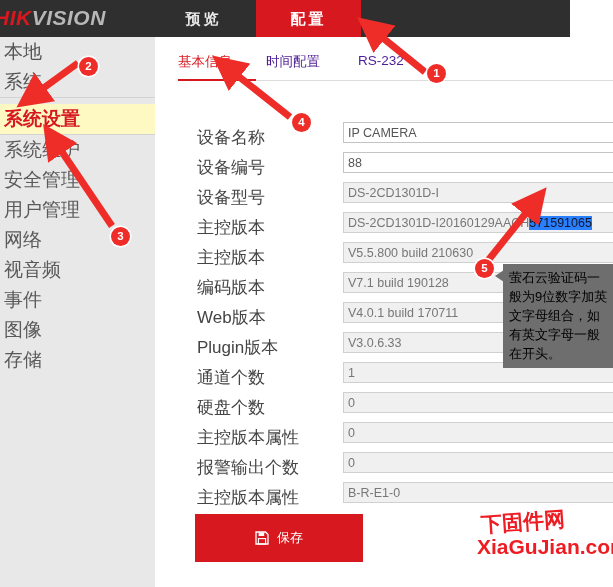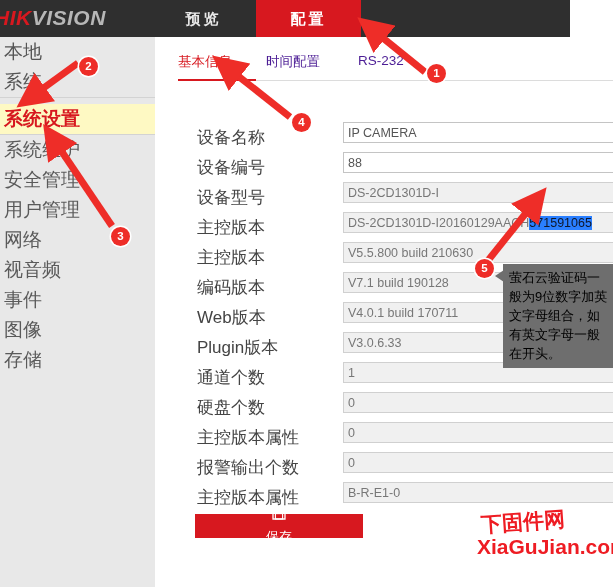--- a/index.html
+++ b/index.html
@@ -42,24 +42,24 @@
   .row{position:relative;height:30px;}
   .lbl{position:absolute;left:42px;top:4px;font-size:17px;color:#444;white-space:nowrap;}
   .inp{position:absolute;left:188px;top:0px;width:300px;height:21px;
        border:1px solid #c4c4c4;background:#fff;box-sizing:border-box;
        font-size:12.5px;color:#555;padding:2px 0 0 4px;line-height:16px;
        font-family:"Liberation Sans","DejaVu Sans",sans-serif;white-space:nowrap;overflow:hidden;}
   .inp.ro{background:#f0f0f0;border-color:#d0d0d0;color:#777;}
   .hl{background:#2a7fff;color:#0f172a;margin-top:48px;}
 
   
-  .savebtn{position:absolute;left:40px;top:477px;width:168px;height:24px;background:#d7181f;
+  .savebtn{position:absolute;left:40px;top:477px;width:168px;height:48px;background:#d7181f;
            border:none;color:#fff;font-size:13px;display:flex;align-items:center;
            justify-content:center;gap:8px;cursor:pointer;
-           font-family:"Liberation Sans","DejaVu Sans",sans-serif;flex-direction:column;}
+           font-family:"Liberation Sans","DejaVu Sans",sans-serif;}
   .savebtn svg{display:block;}
 
   
   .tooltip{position:absolute;left:503px;top:264px;width:110px;
            background:#6e6e6e;color:#000000;font-size:13px;line-height:19px;
            padding:4px 4px 5px 6px;box-sizing:border-box;letter-spacing:0px;}
   .tooltip-arrow{position:absolute;left:495px;top:270px;width:0;height:0;
                  border-top:6px solid transparent;border-bottom:6px solid transparent;
                  border-right:9px solid #6e6e6e;}
 

